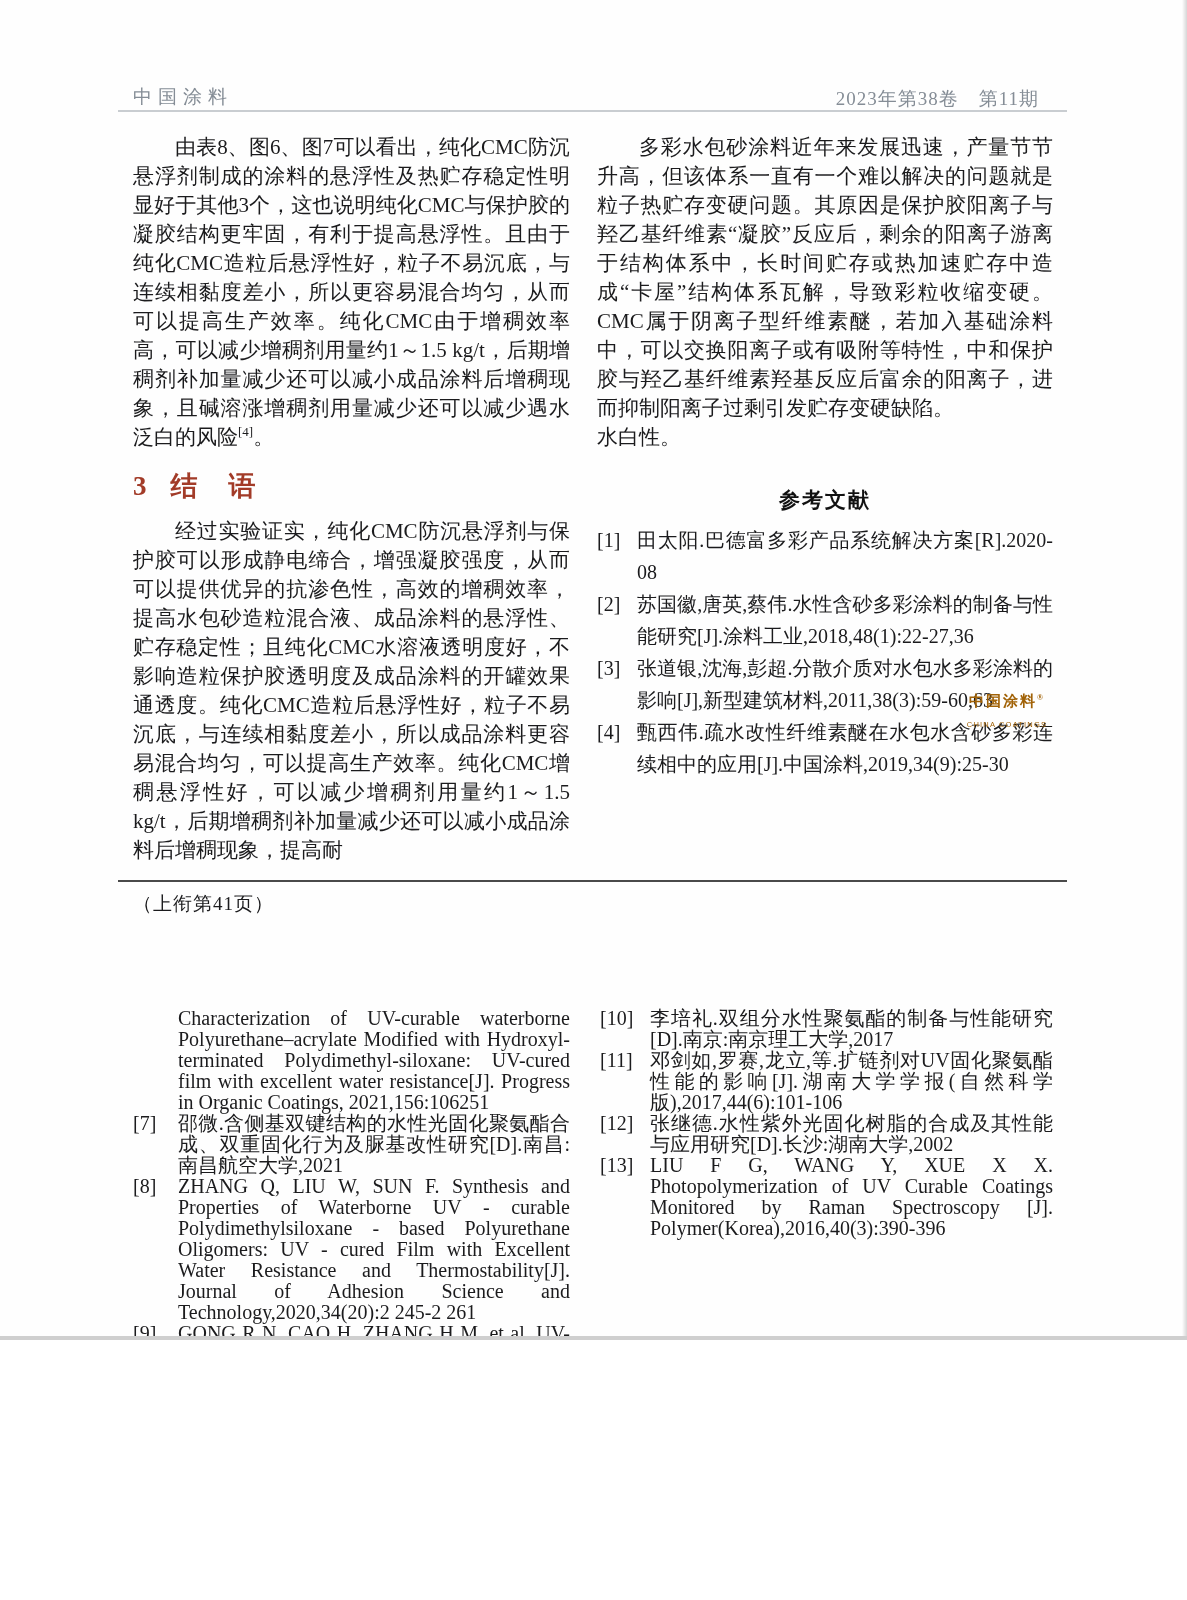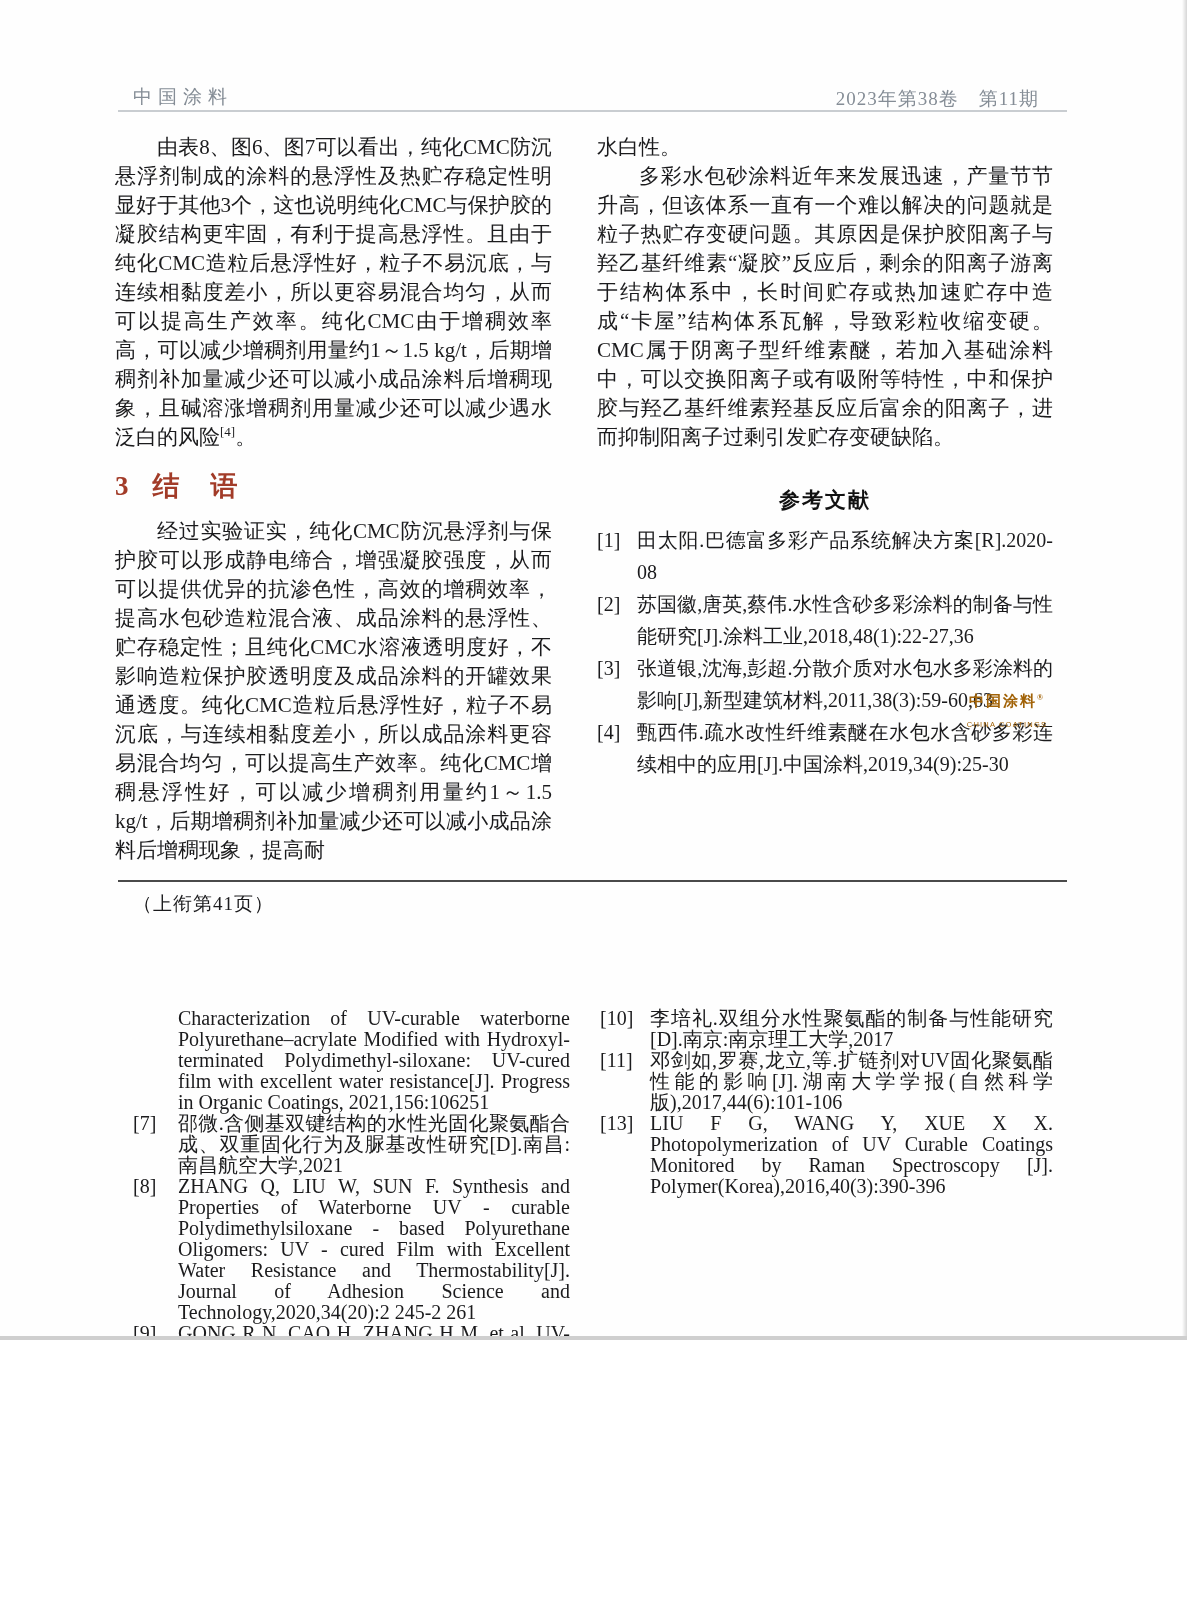--- a/index.html
+++ b/index.html
@@ -29,21 +29,21 @@
   }
   .hdr-right {
     position: absolute; right: 148px; top: 86px;
     font-size: 19px; color: #858d96; letter-spacing: 1px;
   }
   .hdr-rule {
     position: absolute; left: 118px; right: 120px; top: 110px;
     height: 2px; background: #c9cdd1;
   }
   
-  .col-left  { position: absolute; left: 115px; top: 133px; width: 437px; }
+  .col-left  { position: absolute; left: 133px; top: 133px; width: 437px; }
   .col-right { position: absolute; left: 597px; top: 133px; width: 456px; }
   .body {
     font-size: 21px; line-height: 29px; text-align: justify; color: #1b1b1d;
   }
   .indent { text-indent: 2em; }
   .sup { font-size: 13px; vertical-align: super; line-height: 0; }
   .sec-heading {
     margin: 16px 0 13px 0;
     font-size: 27px; font-weight: bold; color: #a23b28;
     display: flex; align-items: baseline;
@@ -111,22 +111,22 @@
   <div class="col-left">
     <p class="body indent"><span>由表8、图6、图7可以看出，纯化CMC防沉悬浮剂制成的涂料的悬浮性及热贮存稳定性明显好于其他3个，这也说明纯化CMC与保护胶的凝胶结构更牢固，有利于提高悬浮性。且由于纯化CMC造粒后悬浮性好，粒子不易沉底，与连续相黏度差小，所以更容易混合均匀，从而可以提高生产效率。纯化CMC由于增稠效率高，可以减少增稠剂用量约1～1.5 kg/t，后期增稠剂补加量减少还可以减小成品涂料后增稠现象，且碱溶涨增稠剂用量减少还可以减少遇水泛白的风险</span><span class="sup">[4]</span><span>。</span></p>
     <h2 class="sec-heading">
       <span class="sec-no">3</span>
       <span class="sec-title">结　语</span>
     </h2>
     <p class="body indent">经过实验证实，纯化CMC防沉悬浮剂与保护胶可以形成静电缔合，增强凝胶强度，从而可以提供优异的抗渗色性，高效的增稠效率，提高水包砂造粒混合液、成品涂料的悬浮性、贮存稳定性；且纯化CMC水溶液透明度好，不影响造粒保护胶透明度及成品涂料的开罐效果通透度。纯化CMC造粒后悬浮性好，粒子不易沉底，与连续相黏度差小，所以成品涂料更容易混合均匀，可以提高生产效率。纯化CMC增稠悬浮性好，可以减少增稠剂用量约1～1.5 kg/t，后期增稠剂补加量减少还可以减小成品涂料后增稠现象，提高耐</p>
   </div>
 
   <div class="col-right">
+    <p class="body indent">多彩水包砂涂料近年来发展迅速，产量节节升高，但该体系一直有一个难以解决的问题就是粒子热贮存变硬问题。其原因是保护胶阳离子与羟乙基纤维素“凝胶”反应后，剩余的阳离子游离于结构体系中，长时间贮存或热加速贮存中造成“卡屋”结构体系瓦解，导致彩粒收缩变硬。CMC属于阴离子型纤维素醚，若加入基础涂料中，可以交换阳离子或有吸附等特性，中和保护胶与羟乙基纤维素羟基反应后富余的阳离子，进而抑制阳离子过剩引发贮存变硬缺陷。</p>
     <p class="body">水白性。</p>
-    <p class="body indent">多彩水包砂涂料近年来发展迅速，产量节节升高，但该体系一直有一个难以解决的问题就是粒子热贮存变硬问题。其原因是保护胶阳离子与羟乙基纤维素“凝胶”反应后，剩余的阳离子游离于结构体系中，长时间贮存或热加速贮存中造成“卡屋”结构体系瓦解，导致彩粒收缩变硬。CMC属于阴离子型纤维素醚，若加入基础涂料中，可以交换阳离子或有吸附等特性，中和保护胶与羟乙基纤维素羟基反应后富余的阳离子，进而抑制阳离子过剩引发贮存变硬缺陷。</p>
     <h3 class="ref-heading">参考文献</h3>
     <div class="ref-list">
       <div class="ref">
         <span class="ref-num">[1]</span>
         <span class="ref-text">田太阳.巴德富多彩产品系统解决方案[R].2020-08</span>
       </div>
       <div class="ref">
         <span class="ref-num">[2]</span>
         <span class="ref-text">苏国徽,唐英,蔡伟.水性含砂多彩涂料的制备与性能研究[J].涂料工业,2018,48(1):22-27,36</span>
       </div>
@@ -169,20 +169,24 @@
   </div>
 
   <div class="b-col-right">
     <div class="ref">
       <span class="ref-num">[10]</span>
       <span class="ref-text">李培礼.双组分水性聚氨酯的制备与性能研究[D].南京:南京理工大学,2017</span>
     </div>
     <div class="ref">
       <span class="ref-num">[11]</span>
       <span class="ref-text">邓剑如,罗赛,龙立,等.扩链剂对UV固化聚氨酯性能的影响[J].湖南大学学报(自然科学版),2017,44(6):101-106</span>
+    </div>
+    <div class="ref">
+      <span class="ref-num">[12]</span>
+      <span class="ref-text">张继德.水性紫外光固化树脂的合成及其性能与应用研究[D].长沙:湖南大学,2002</span>
     </div>
     <div class="ref">
       <span class="ref-num">[13]</span>
       <span class="ref-text">LIU F G, WANG Y, XUE X X. Photopolymerization of UV Curable Coatings Monitored by Raman Spectroscopy [J]. Polymer(Korea),2016,40(3):390-396</span>
     </div>
   </div>
 
   <div class="logo logo-b">
     <div class="logo-top"><span>中国涂料</span><span class="logo-reg">®</span></div>
     <div class="logo-sub">CHINA COATINGS</div>

